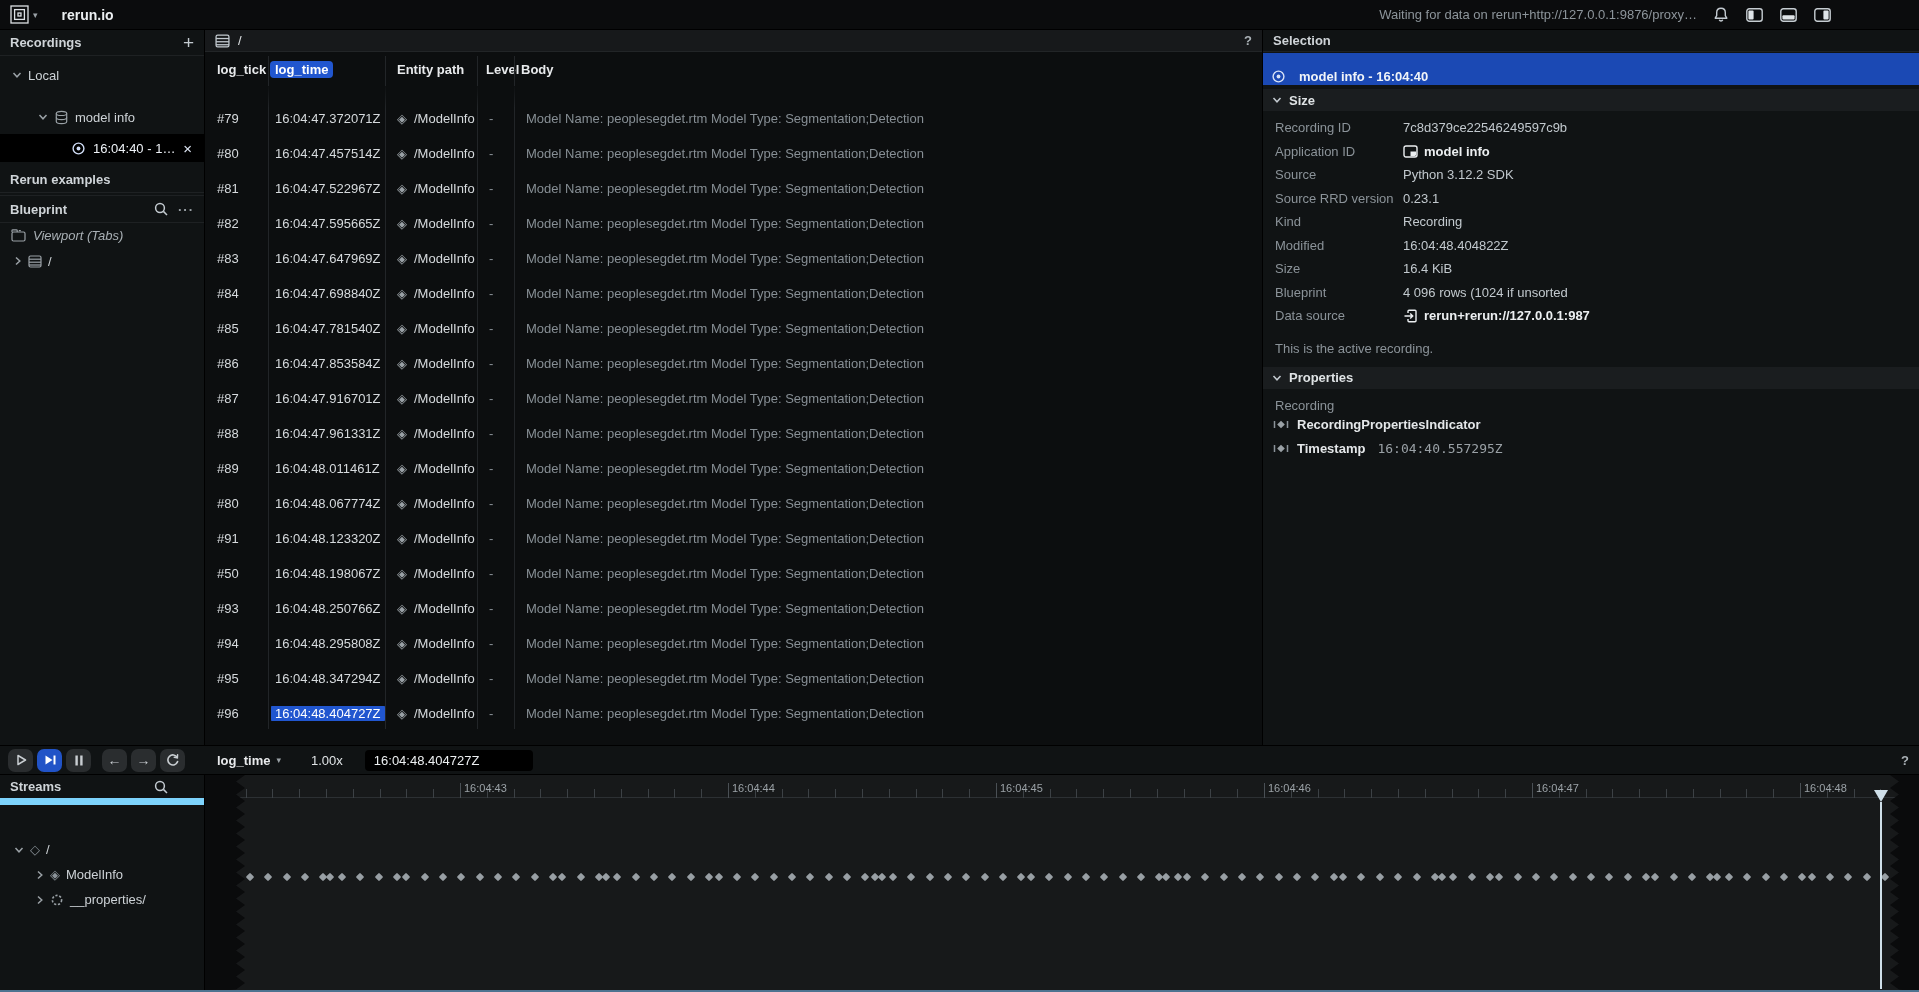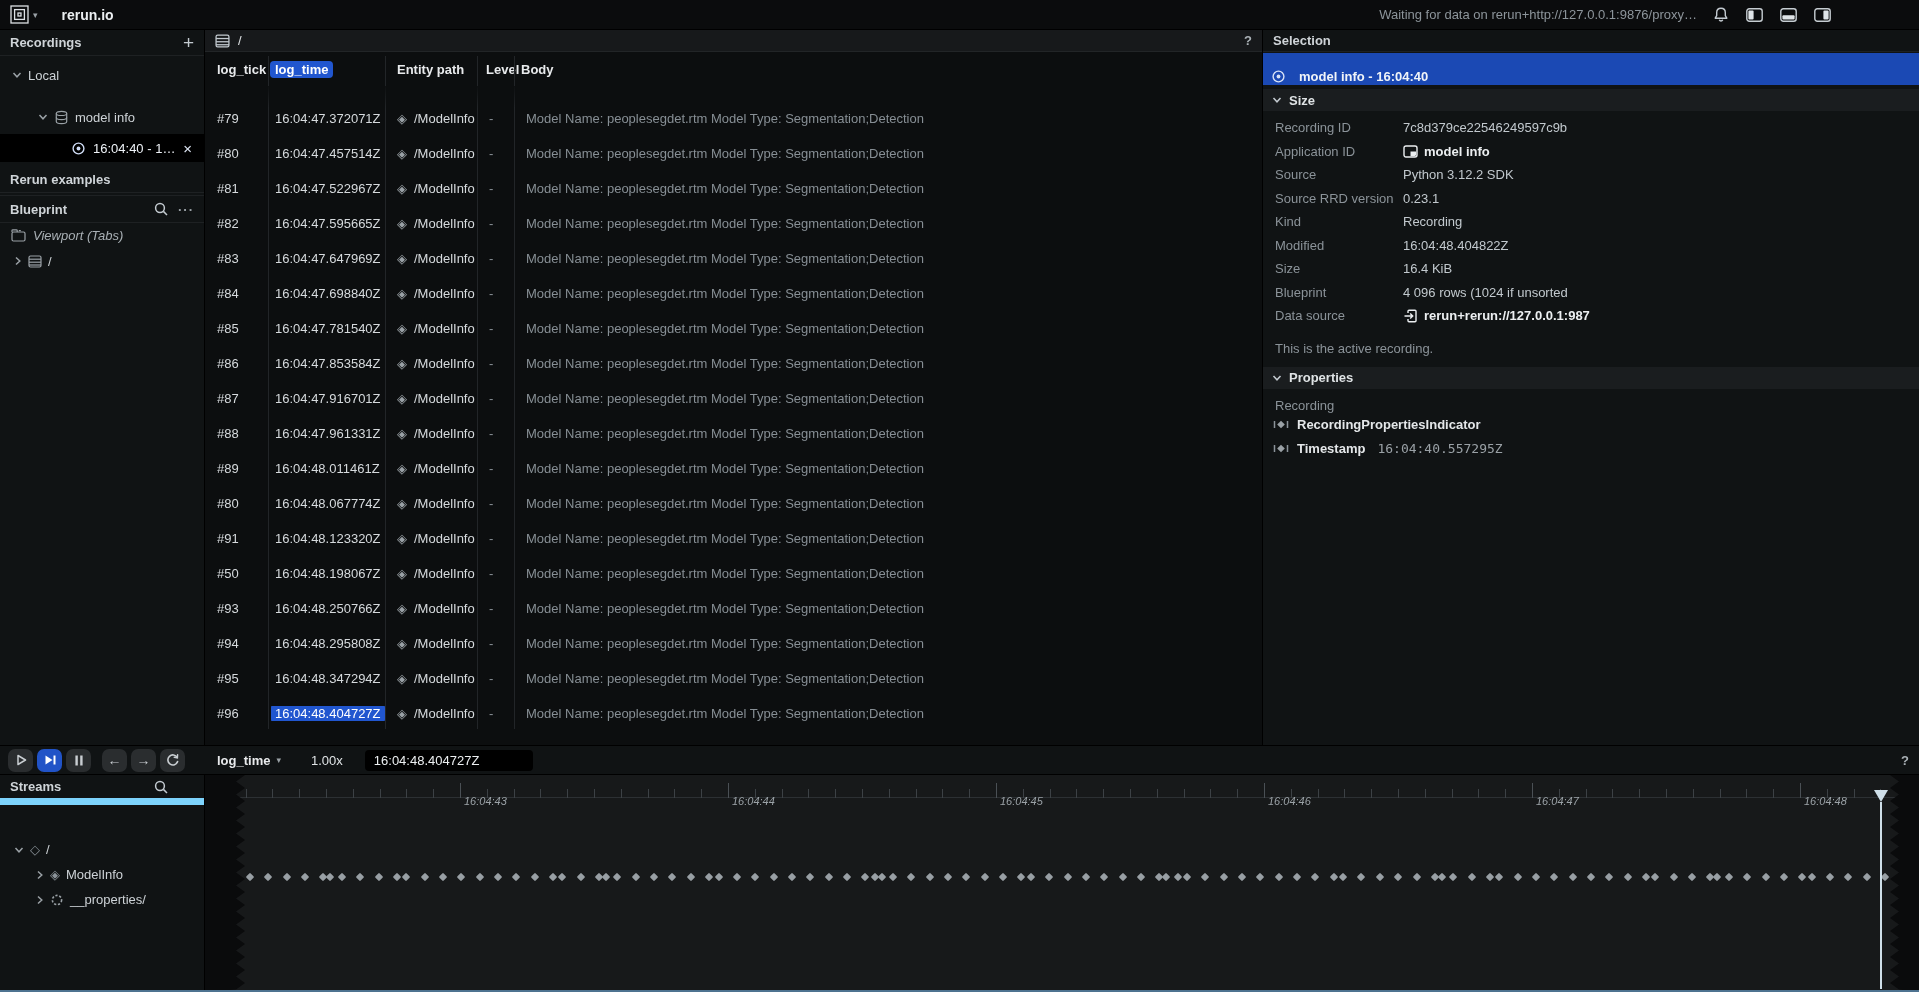--- a/index.html
+++ b/index.html
@@ -85,21 +85,21 @@
 
   
   .streams { position:absolute; left:0; top:775px; width:205px; bottom:0; background:#101314; border-right:1px solid #000; }
   .streams .hdr-row { border-bottom:7px solid #7dd3fc; height:30px; }
   .stree { margin-top:32px; }
   .stree .tree-row { height:25px; }
   .timeline { position:absolute; left:205px; right:0; top:775px; bottom:0; background:#17191a; overflow:hidden; }
   .ruler-line { position:absolute; left:0; right:0; top:22px; height:1px; background:#2c3033; }
   .tick { position:absolute; width:1px; background:#3c4145; top:14px; height:9px; }
   .tick.major { top:8px; height:15px; background:#4a5055; }
-  .tick-label { position:absolute; top:20px; color:#9ba2a7; font-size:11px; white-space:nowrap;font-style:italic; }
+  .tick-label { position:absolute; top:7px; color:#9ba2a7; font-size:11px; white-space:nowrap; }
   .dot { position:absolute; width:6px; height:6px; background:#989fa4; transform:rotate(45deg); border-radius:1px; top:99px; }
   .dark-strip { position:absolute; top:0; bottom:0; background:#0a0b0c; }
   .playhead-line { position:absolute; width:2px; top:27px; bottom:3px; background:#cfdfe9; }
   .playhead-tri { position:absolute; top:15px; width:0; height:0; border-left:7px solid transparent; border-right:7px solid transparent; border-top:12px solid #cfdfe9; }
   .bottom-line { position:absolute; left:0; right:0; bottom:0; height:2.5px; background:#4e7390; }
 
   svg.ic { display:block; }
 </style>
 </head>
 <body>

